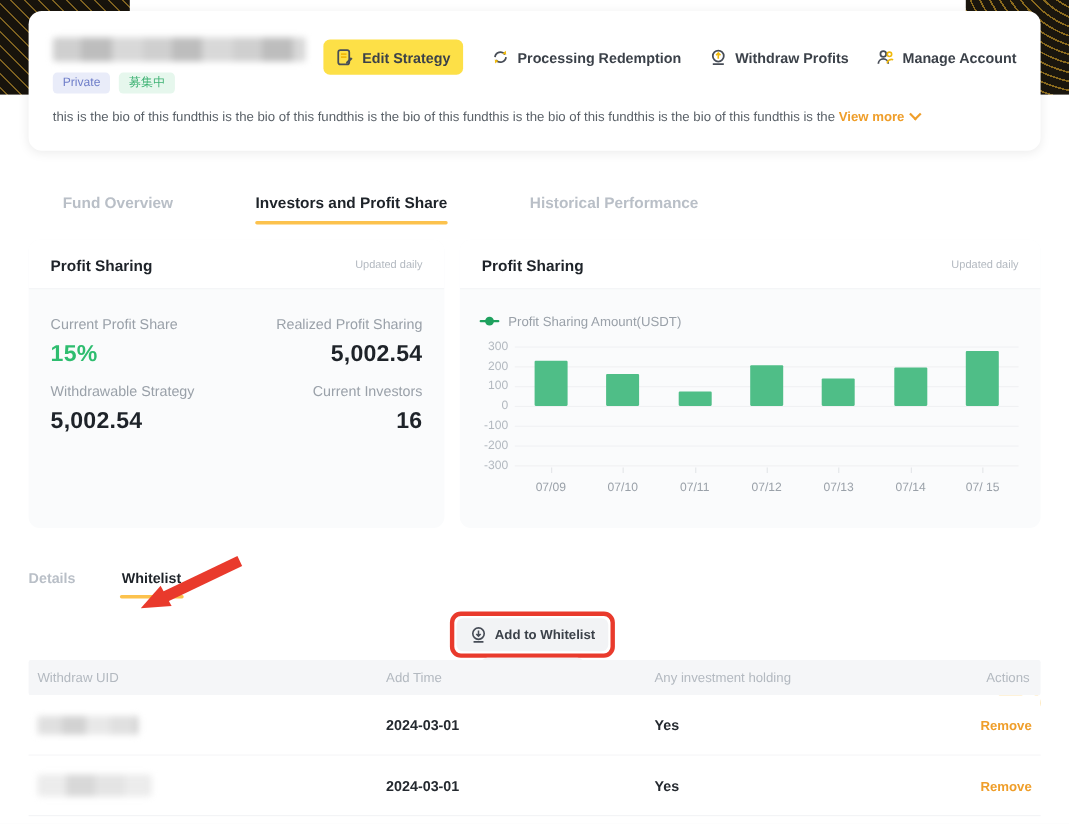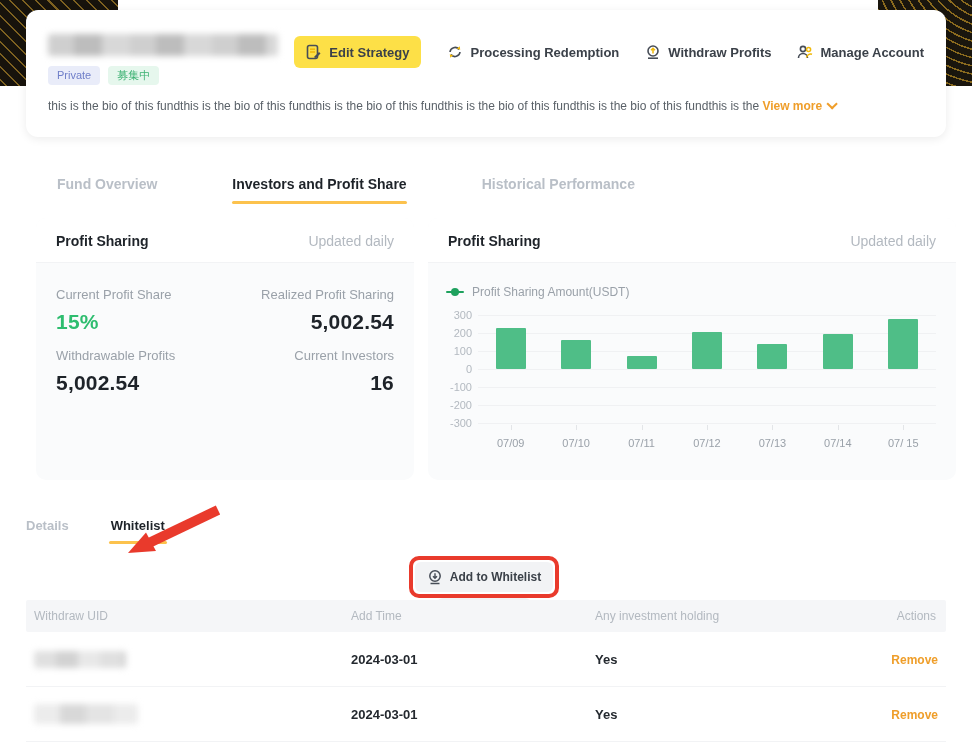--- a/index.html
+++ b/index.html
@@ -31,26 +31,26 @@
   .action-btn.boxed { background:#fde047; border-radius:6px; padding:8px 12px; }
   .aicon { width:16px; height:16px; flex:0 0 auto; }
 
   
   .main-tabs { position:absolute; top:176px; left:26px; display:flex; gap:44px; }
   .main-tab { font-size:14px; font-weight:bold; color:#b9bfc7; padding-bottom:12px; cursor:pointer; position:relative;margin-left:31px; }
   .main-tab.active { color:#1e2329; }
   .main-tab.active::after { content:""; position:absolute; left:0; right:0; bottom:0; height:3px; background:#fcc24d; border-radius:2px; }
 
   
-  .cards-row { position:absolute; top:218px; left:36px; width:920px; height:262px; display:flex; gap:14px; }
+  .cards-row { position:absolute; top:218px; left:26px; width:920px; height:262px; display:flex; gap:14px; }
   .card { background:#fafbfc; border-radius:10px; overflow:hidden; }
   .card-hd { display:flex; justify-content:space-between; align-items:center; background:#fff;
     padding:15px 20px 13px 20px; border-bottom:1px solid #f2f3f5; }
   .card-title { font-size:14px; font-weight:bold; color:#1e2329; }
-  .updated { font-size:14px; color:#b3b9c0; }
+  .updated { font-size:10px; color:#b3b9c0; }
   .stat-card { width:378px; }
   .stat-body { padding:24px 20px; display:grid; grid-template-columns:1fr 1fr; row-gap:14px; }
   .stat label { display:block; font-size:13px; color:#9aa1a9; margin-bottom:8px; }
   .stat .val { font-size:21px; font-weight:bold; color:#1e2329; letter-spacing:.2px; }
   .stat.right { text-align:right; }
   .stat .val.green { color:#2ebd6f; }
 
   .chart-card { width:528px; }
   .chart-body { padding:16px 20px 0 14px; }
   .legend { display:flex; align-items:center; gap:8px; margin:6px 0 16px 4px; }
@@ -180,21 +180,21 @@
       <div class="stat-body">
         <div class="stat">
           <label>Current Profit Share</label>
           <div class="val green">15%</div>
         </div>
         <div class="stat right">
           <label>Realized Profit Sharing</label>
           <div class="val">5,002.54</div>
         </div>
         <div class="stat">
-          <label>Withdrawable Profits</label>
+          <label>Withdrawable Strategy</label>
           <div class="val">5,002.54</div>
         </div>
         <div class="stat right">
           <label>Current Investors</label>
           <div class="val">16</div>
         </div>
       </div>
     </div>
 
     <div class="card chart-card">

